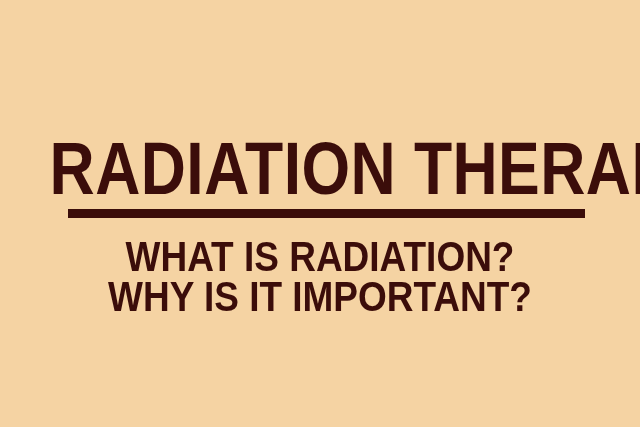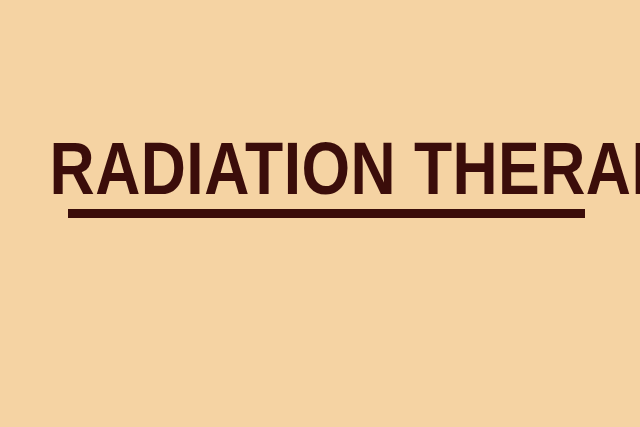--- a/index.html
+++ b/index.html
@@ -90,14 +90,18 @@
 <body>
 
 <div id="slide">
 
   <div class="title-block">
     <h1 class="title">RADIATION THERAPY</h1>
   </div>
 
   <div class="title-rule"></div>
 
+  <div class="subtitle-block">
+    <span class="subtitle-line">WHAT IS RADIATION?</span>
+    <span class="subtitle-line">WHY IS IT IMPORTANT?</span>
+  </div>
 
 </div>
 
 </body></html>

